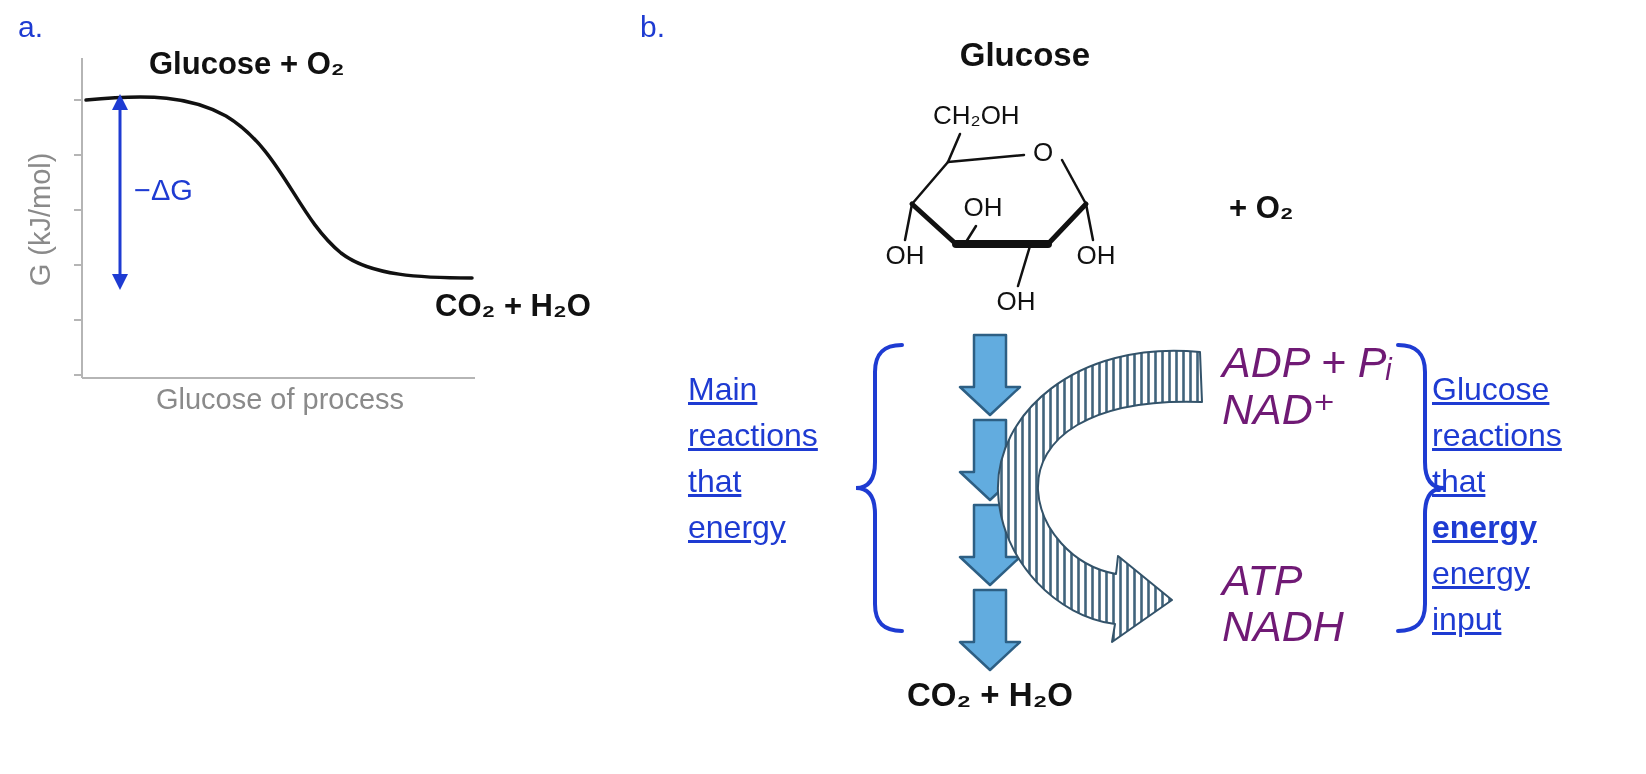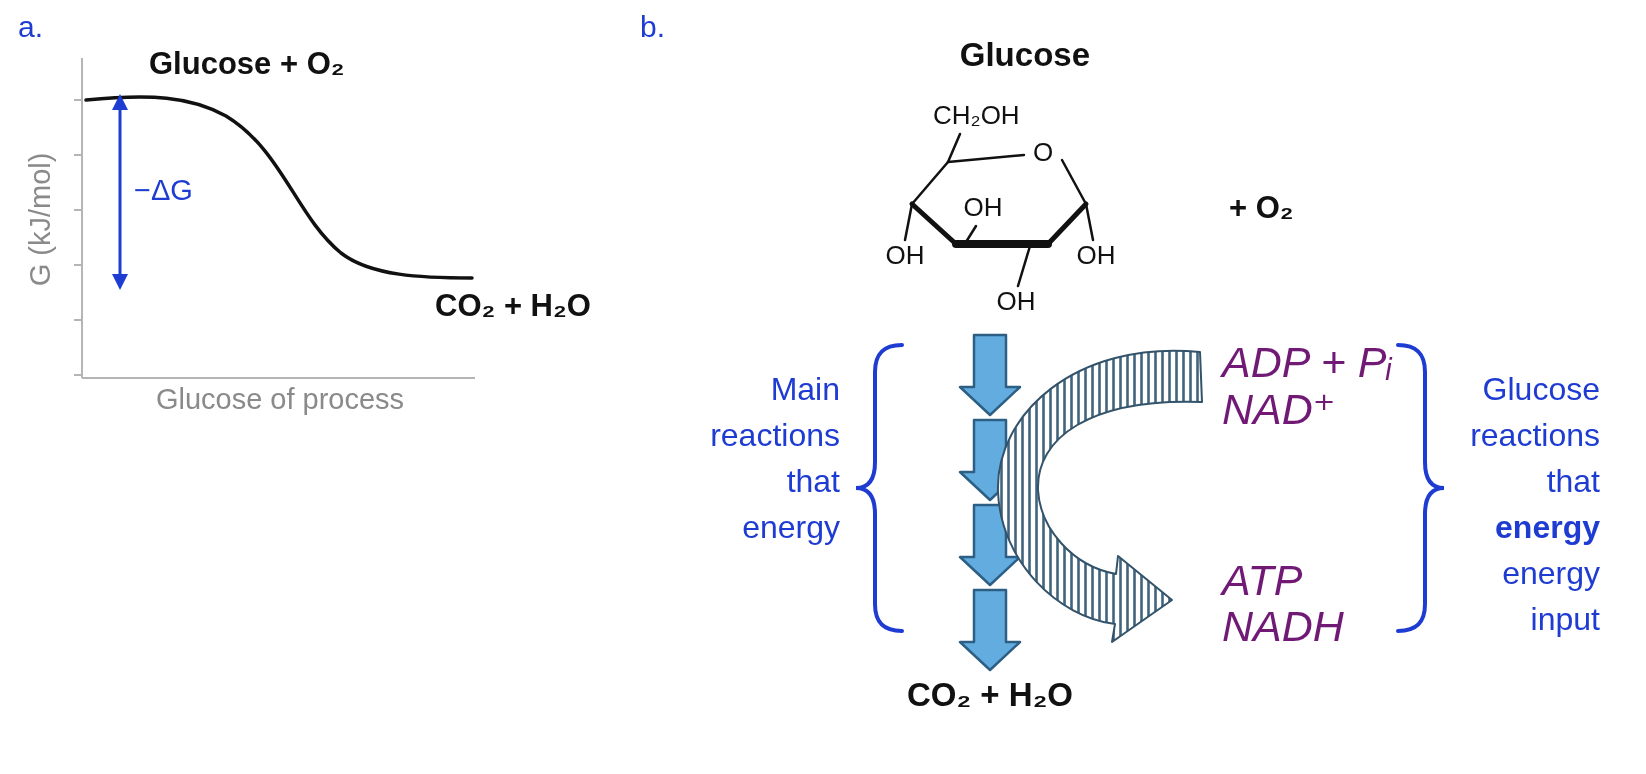--- a/index.html
+++ b/index.html
@@ -11,21 +11,21 @@
     font-family:"Liberation Sans","DejaVu Sans",sans-serif;
     color:#111111;
     overflow:hidden;
   }
   .abs{position:absolute;}
   .blue{color:#1e3bd2;}
   .gray{color:#8a8a8a;}
   .bold{font-weight:700;}
   .plabel{font-size:30px;}
   .big{font-size:31px;margin-left:37px;}
-  .caption{font-size:32px;line-height:46px;text-align:right;}
+  .caption{font-size:32px;line-height:46px;text-align:left;text-decoration:underline;}
   .io-label{font-size:43px;color:#701a75;font-style:italic;}
   .yaxis-rot{
     width:160px;text-align:center;font-size:29px;
     transform:rotate(-90deg);
   }
   svg text{font-family:"Liberation Sans","DejaVu Sans",sans-serif;}
 </style>
 </head>
 <body>
 

